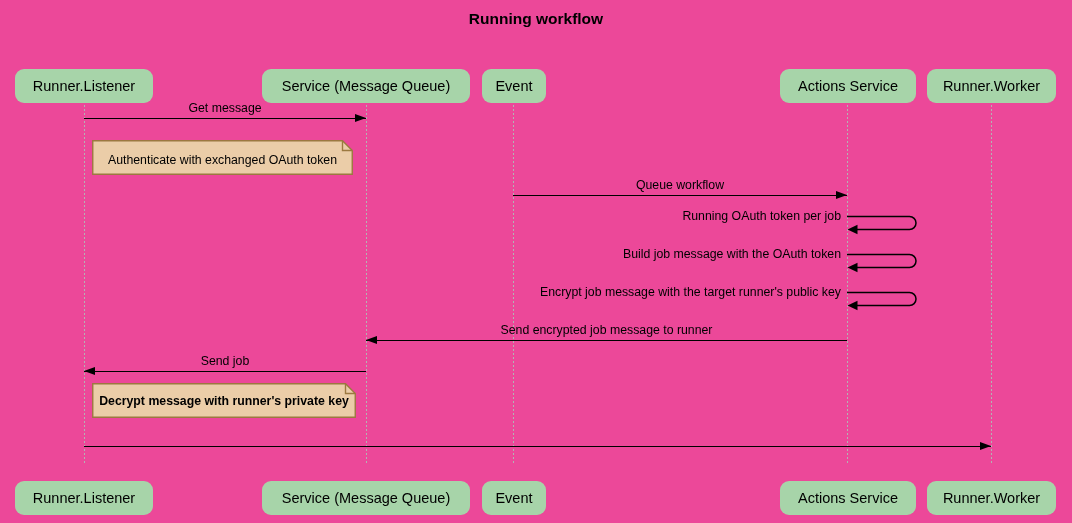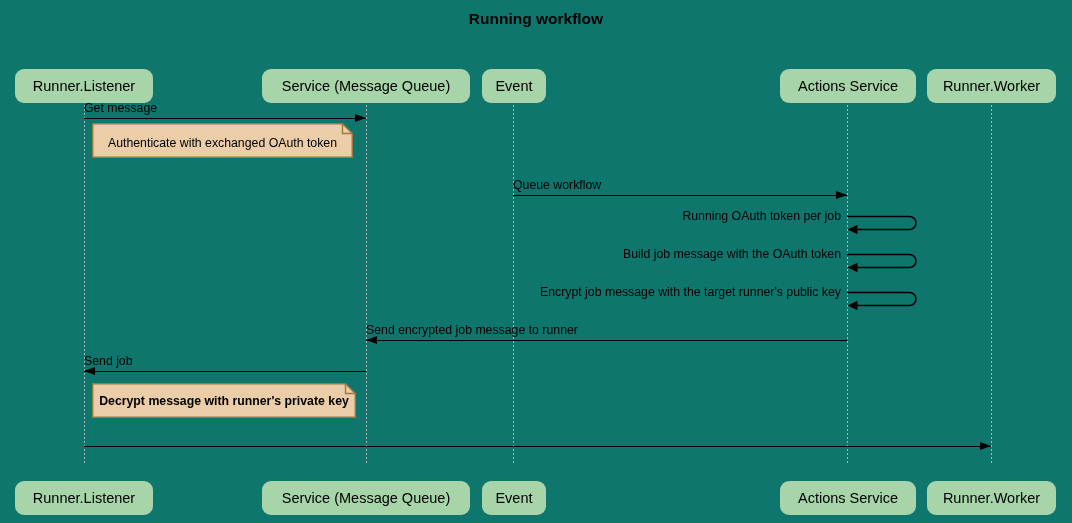--- a/index.html
+++ b/index.html
@@ -1,19 +1,19 @@
 <!DOCTYPE html>
 <html><head>
 <meta charset="utf-8">
 <style>
   html,body{margin:0;padding:0;background:#ffffff;}
   .canvas{
     position:relative;
     width:1072px;height:523px;
-    background:#0f766e;
+    background:#ec4899;
     font-family:"Liberation Sans",sans-serif;
     color:#000000;
     overflow:hidden;
   }
   .title{
     position:absolute;top:10px;left:0;right:0;
     text-align:center;font-weight:bold;font-size:15.5px;line-height:18px;
   }
   .actor{
     position:absolute;height:34px;
@@ -25,21 +25,21 @@
   }
   .actor.top{top:51px;}
   .actor.bottom{top:463px;}
   .lifeline{
     position:absolute;top:85px;height:378px;width:1px;
     background:repeating-linear-gradient(to bottom,#B3B3B3 0 2px,transparent 2px 4px);
   }
   .msg{position:absolute;height:24px;}
   .msg-label{
     position:absolute;left:0;right:0;top:0;height:15px;line-height:15px;
-    font-size:12.3px;white-space:nowrap;
+    text-align:center;font-size:12.3px;white-space:nowrap;
   }
   .msg-line{position:absolute;left:0;right:0;top:16.5px;height:1.5px;background:#000000;}
   .arrow-r{
     position:absolute;right:0;top:12.5px;width:0;height:0;
     border-left:11px solid #000000;
     border-top:4.75px solid transparent;border-bottom:4.75px solid transparent;
   }
   .arrow-l{
     position:absolute;left:0;top:12.5px;width:0;height:0;
     border-right:11px solid #000000;
@@ -76,21 +76,21 @@
   <div class="actor top" style="left:482px;width:64px;">Event</div>
   <div class="actor top" style="left:780px;width:136px;">Actions Service</div>
   <div class="actor top" style="left:927px;width:129px;">Runner.Worker</div>
 
   <div class="msg" style="left:84px;top:101px;width:282px;">
     <div class="msg-label">Get message</div>
     <div class="msg-line"></div>
     <div class="arrow-r"></div>
   </div>
 
-  <div class="note" style="left:92px;top:123px;width:261px;height:39px;">
+  <div class="note" style="left:92px;top:140px;width:261px;height:39px;">
     <svg width="261" height="35">
       <path d="M0.75,0.75 H250.5 L260.25,10.5 V34.25 H0.75 Z" fill="#EBCDA8" stroke="#9C7940" stroke-width="1.4"></path>
       <path d="M250.5,0.75 V10.5 H260.25" fill="none" stroke="#9C7940" stroke-width="1.4"></path>
     </svg>
     <div class="note-label">Authenticate with exchanged OAuth token</div>
   </div>
 
   <div class="msg" style="left:513px;top:178px;width:334px;">
     <div class="msg-label">Queue workflow</div>
     <div class="msg-line"></div>

